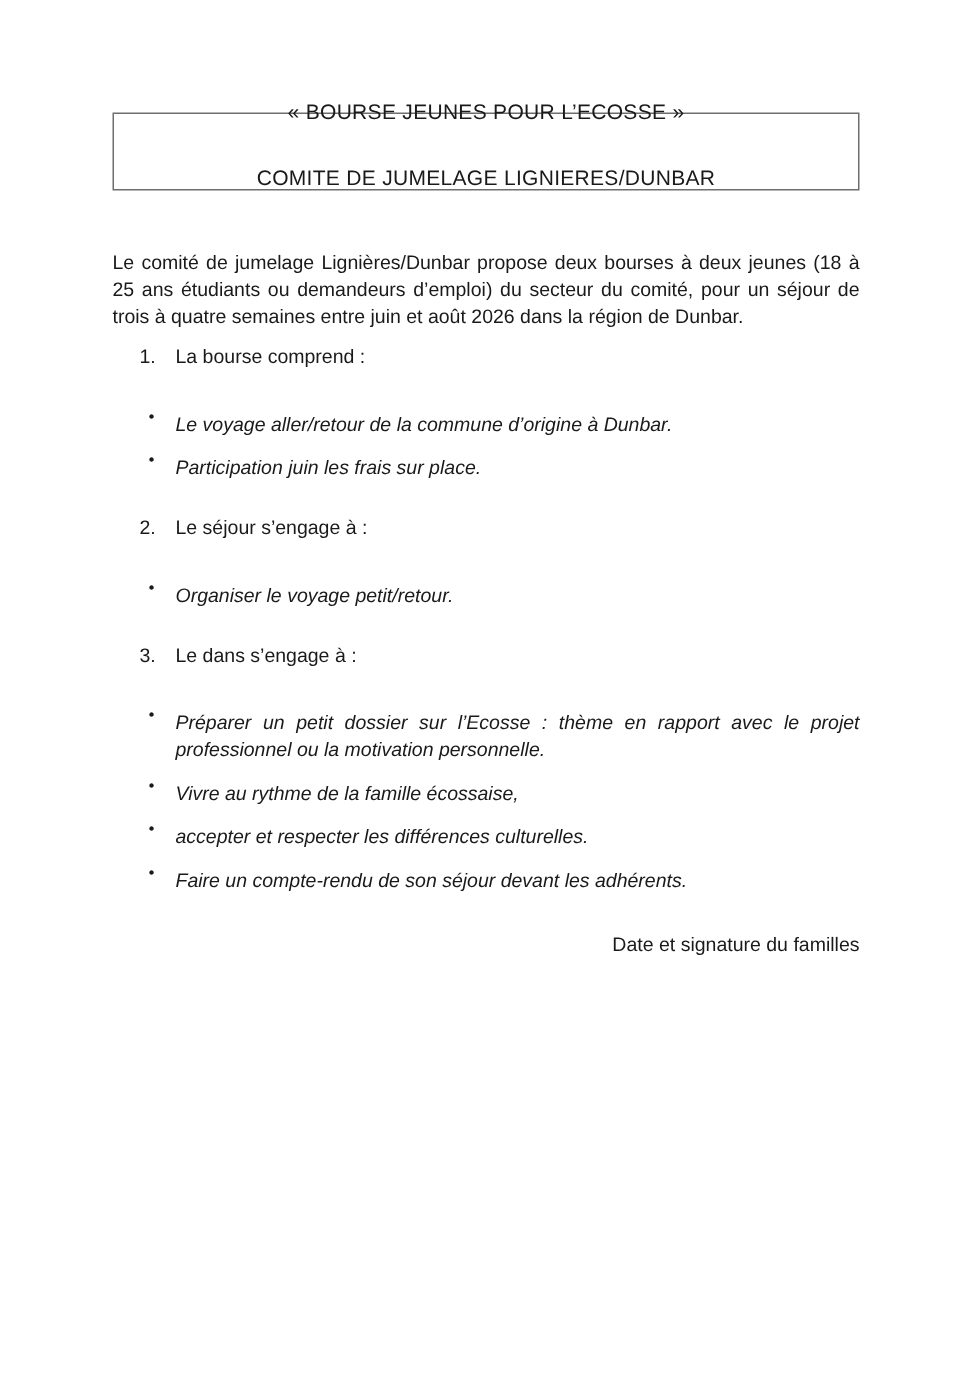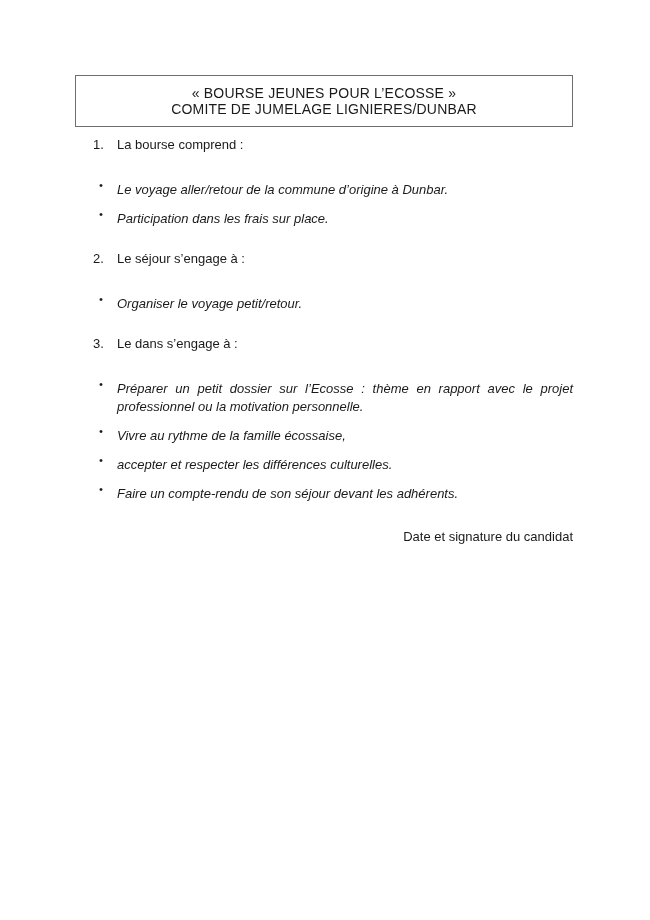--- a/index.html
+++ b/index.html
@@ -19,23 +19,24 @@
     height: 920px;
     padding: 0 77px 0 75px;
   }
   .header-box {
     box-sizing: border-box;
     margin-top: 75px;
     height: 52px;
     border: 1px solid #6e6e6e;
     display: flex;
     flex-direction: column;
-    justify-content: center;
+    justify-content: flex-end;
     align-items: center;
     text-align: center;
+    gap: 28px;
   }
   .title-line {
     margin: 0;
     font-size: 14px;
     line-height: 16px;
     letter-spacing: 0.2px;
     white-space: nowrap;
   }
   p.para { margin: 0; }
   .justify { text-align: justify; }
@@ -83,30 +84,31 @@
 </head>
 <body>
 
 <div class="page">
 
   <div class="header-box">
     <p class="title-line">« BOURSE JEUNES POUR L’ECOSSE »</p>
     <p class="title-line">COMITE DE JUMELAGE LIGNIERES/DUNBAR</p>
   </div>
 
+  <p class="para justify intro">Le comité de jumelage Lignières/Dunbar propose deux bourses à deux jeunes (18 à 25 ans étudiants ou demandeurs d’emploi) du secteur du comité, pour un séjour de trois à quatre semaines entre juin et août 2026 dans la région de Dunbar.</p>
 
 
   <section class="sec sec-first">
     <div class="num-heading">
       <span class="num">1.</span>
       <span class="heading-text">La bourse comprend :</span>
     </div>
     <ul class="bullets">
       <li>Le voyage aller/retour de la commune d’origine à Dunbar.</li>
-      <li>Participation dans les frais sur place.</li>
+      <li>Participation juin les frais sur place.</li>
     </ul>
   </section>
 
   <section class="sec">
     <div class="num-heading">
       <span class="num">2.</span>
       <span class="heading-text">Le séjour s’engage à :</span>
     </div>
     <ul class="bullets">
       <li>Organiser le voyage petit/retour.</li>
@@ -119,15 +121,15 @@
       <span class="heading-text">Le dans s’engage à :</span>
     </div>
     <ul class="bullets">
       <li class="justify-li">Préparer un petit dossier sur l’Ecosse : thème en rapport avec le projet professionnel ou la motivation personnelle.</li>
       <li>Vivre au rythme de la famille écossaise,</li>
       <li>accepter et respecter les différences culturelles.</li>
       <li>Faire un compte-rendu de son séjour devant les adhérents.</li>
     </ul>
   </section>
 
-  <p class="signature">Date et signature du candidat</p>
+  <p class="signature">Date et signature du familles</p>
 
 </div>
 
 </body></html>

